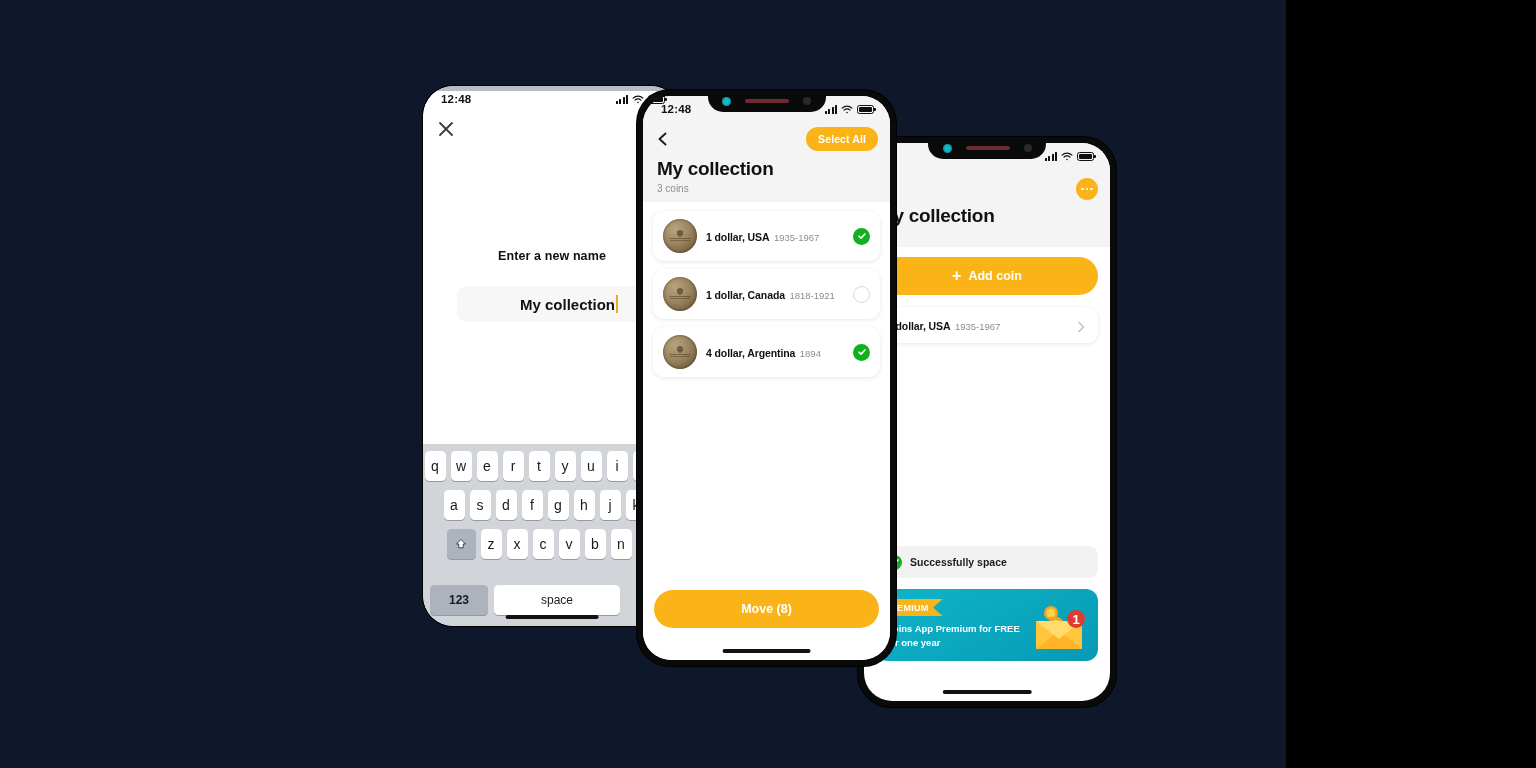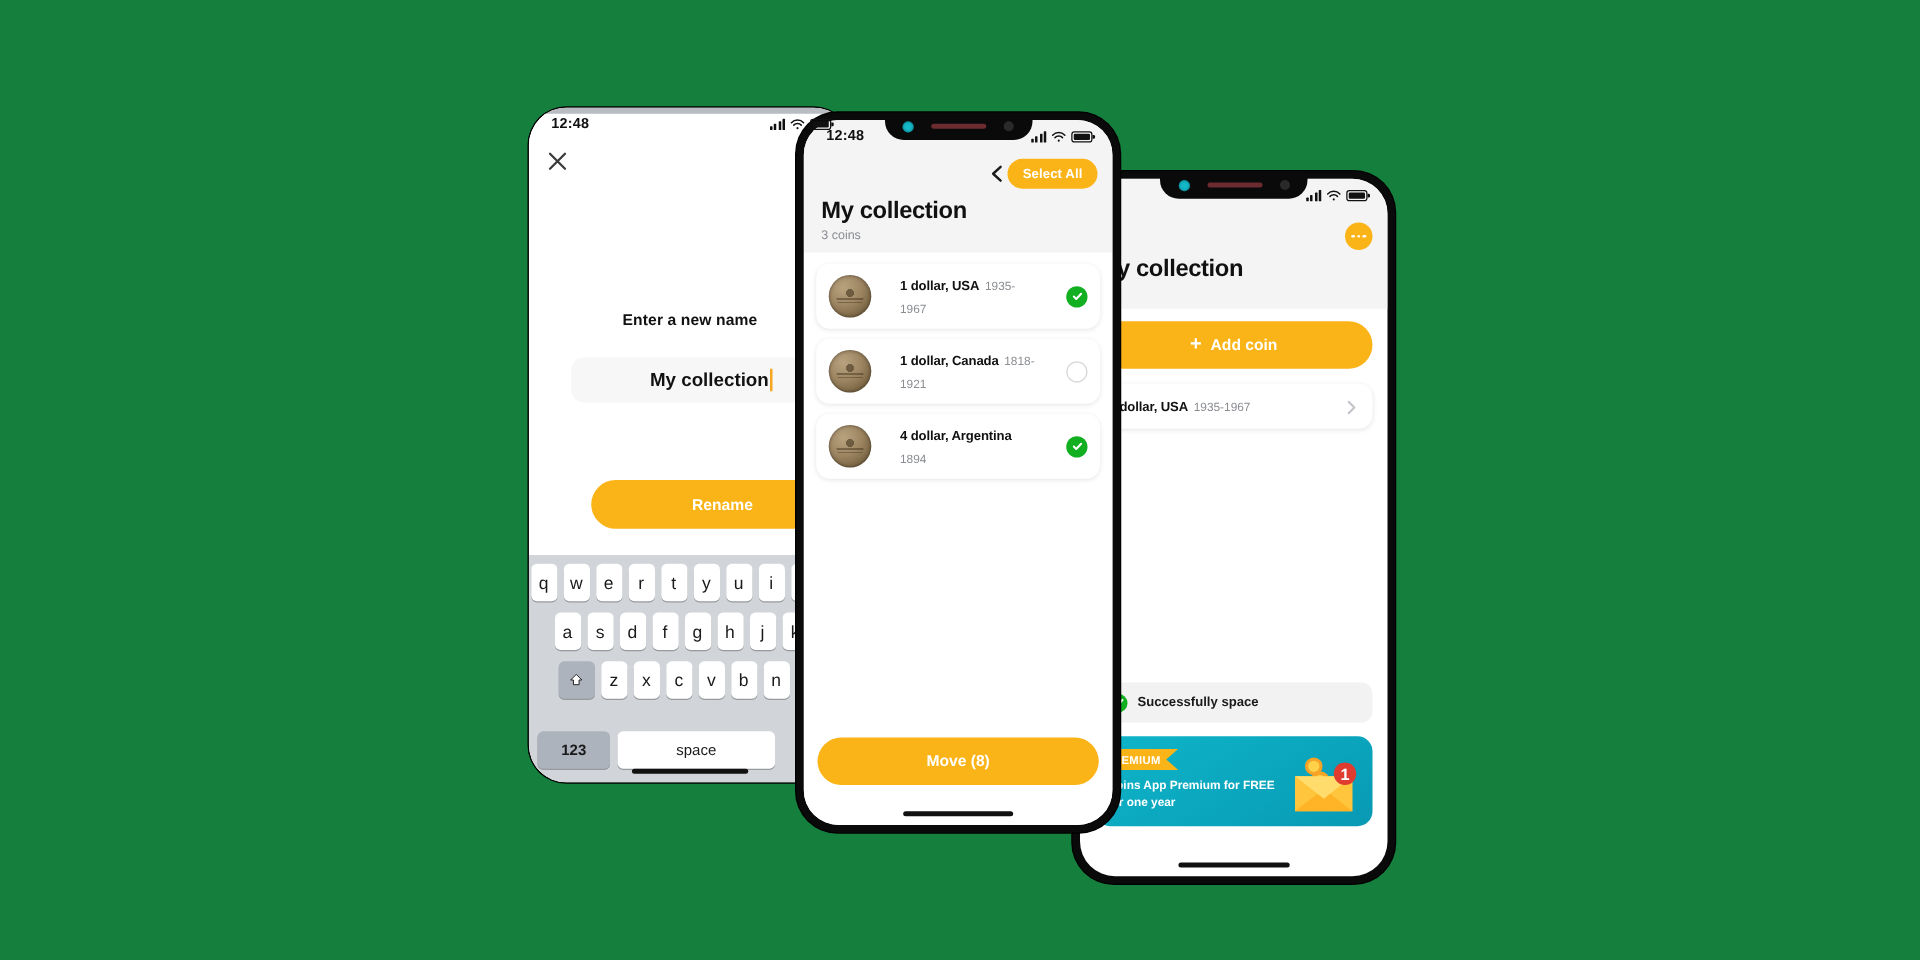--- a/index.html
+++ b/index.html
@@ -3,21 +3,21 @@
 <meta charset="utf-8">
 <style>
   * { box-sizing: border-box; margin: 0; padding: 0; }
   html, body {
     width: 1536px; height: 768px;
     background: #000;
     overflow: hidden;
     font-family: "Liberation Sans", sans-serif;
     -webkit-font-smoothing: antialiased;
   }
-  .stage { position: relative; width: 1536px; height: 768px; background: #15803d; }
+  .stage { position: relative; width: 1286px; height: 768px; background: #0f172a; }
 
   
   .phone {
     position: absolute;
     background: #0a0a0a;
     border-radius: 34px;
     box-shadow: 0 0 0 1px #000;
     overflow: hidden;
   }
   .screen {
@@ -124,31 +124,31 @@
   }
   .emoji::before { content:''; position:absolute; left:4.2px; top:5.5px; width:2px;height:2px;background:#5c5f66;border-radius:50%;
                    box-shadow: 7px 0 0 #5c5f66; }
   .emoji::after { content:''; position:absolute; left:4px; top:10px; width:9px;height:4.5px;
                   border:1.4px solid #5c5f66; border-top:0; border-radius:0 0 9px 9px; }
 
   
   #phone-mid { left: 637px; top: 90px; width: 259px; height: 576px; border-radius: 33px; z-index: 20; }
   #phone-mid .screen { left: 6px; top: 6px; width: 247px; height: 564px; border-radius: 28px; background: #f4f4f4; }
   .mid-top { background: #f4f4f4; padding: 0 0 8px 0; }
-  .mid-nav { position: relative; height: 34px; padding: 0 12px; display: flex; align-items: center; justify-content: flex-end; }
+  .mid-nav { position: relative; height: 34px; padding: 0 12px; display: flex; align-items: center; justify-content: space-between; }
   .back-chevron { width: 16px; height: 16px; color: #1b1b1b; }
   .select-all {
     background: #fbb418; color: #fff; font-size: 10.5px; font-weight: bold;
     padding: 6px 12px; border-radius: 13px; letter-spacing: .1px;
   }
   .mid-title { font-size: 19px; font-weight: bold; color: #111; padding: 2px 14px 0 14px; letter-spacing: -.3px; }
   .mid-sub { font-size: 10px; color: #8a8d92; padding: 3px 14px 0 14px; }
   .mid-list { background: #fff; padding: 9px 10px 0 10px; height: 100%; }
   .coin-row {
-    display: flex; align-items: center; gap: 23px;
+    display: flex; align-items: center; gap: 9px;
     background: #fff; border-radius: 11px; padding: 8px 10px;
     margin-bottom: 8px;
     box-shadow: 0 1px 4px rgba(0,0,0,.10);
   }
   .coin-img {
     width: 34px; height: 34px; border-radius: 50%; flex: 0 0 auto;
     background: radial-gradient(circle at 35% 30%, #b9a37f 0%, #9c8461 45%, #74603f 80%, #5c4b31 100%);
     box-shadow: inset 0 0 3px rgba(0,0,0,.5);
     position: relative; overflow: hidden;
   }
@@ -268,21 +268,20 @@
           </svg>
         </span>
 
         <div class="sheet-label">Enter a new name</div>
 
         <div class="name-field">
           <span>My collection</span>
             <span class="caret"></span>
         </div>
 
-        <div class="rename-btn">Rename</div>
       </div>
 
       <div class="kb">
         <div class="kb-row r1">
           <div class="key">q</div>
           <div class="key">w</div>
           <div class="key">e</div>
           <div class="key">r</div>
           <div class="key">t</div>
           <div class="key">y</div>

